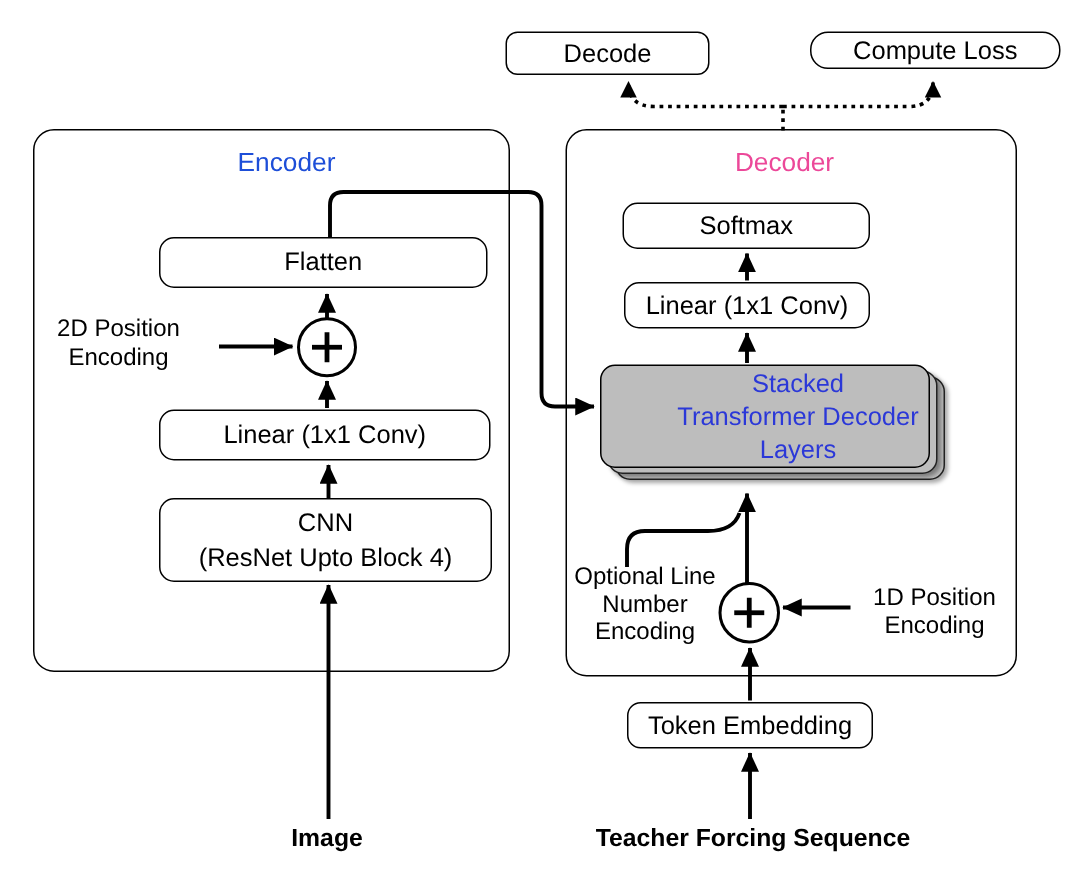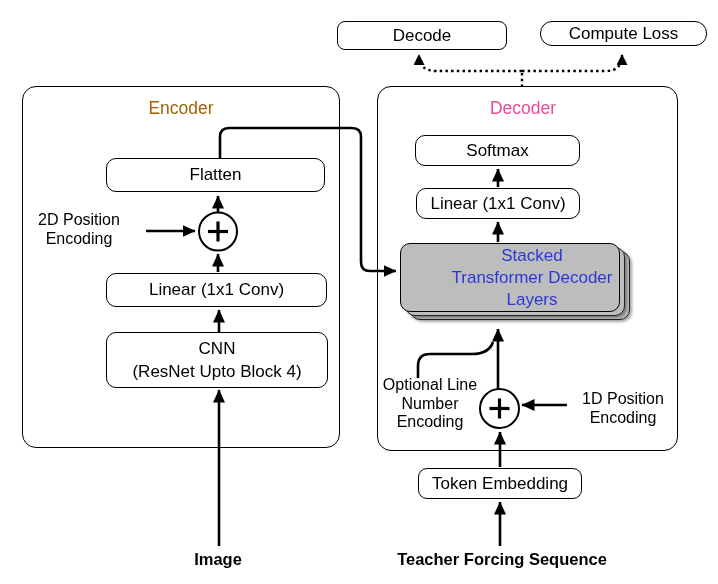--- a/index.html
+++ b/index.html
@@ -37,29 +37,29 @@
     font-size:17px;line-height:22px;text-align:center;white-space:pre-line;padding-left:44px;
   }
   .ml{white-space:pre-line;}
   svg.connectors{position:absolute;left:0;top:0;z-index:3;pointer-events:none;}
 </style>
 </head>
 <body>
 
 <div id="canvas">
 
-  <div class="abs box" style="left:337px;top:21px;width:170px;height:29px;border-radius:8px;">
+  <div class="abs box" style="left:337px;top:21px;width:136px;height:29px;border-radius:8px;">
     <span>Decode</span>
   </div>
   <div class="abs box" style="left:540px;top:21px;width:167px;height:25px;border-radius:12px;">
     <span>Compute Loss</span>
   </div>
 
   <div class="abs container" style="left:22px;top:86px;width:318px;height:362px;"></div>
-  <div class="abs title" style="left:111px;top:98px;width:140px;color:#a16207;">Encoder</div>
+  <div class="abs title" style="left:121px;top:98px;width:140px;color:#1d4ed8;">Encoder</div>
 
   <div class="abs container" style="left:377px;top:86px;width:301px;height:365px;"></div>
   <div class="abs title" style="left:453px;top:98px;width:140px;color:#ec4899;">Decoder</div>
 
   <div class="abs box" style="left:106px;top:158px;width:219px;height:34px;">
     <span>Flatten</span>
   </div>
 
   <div class="abs lbl" style="left:20px;top:211px;width:118px;">2D Position
 Encoding</div>

